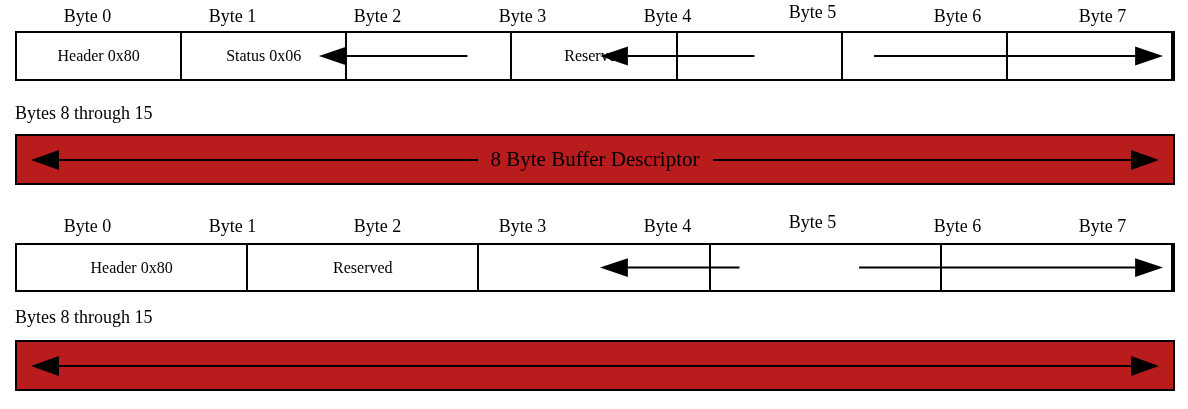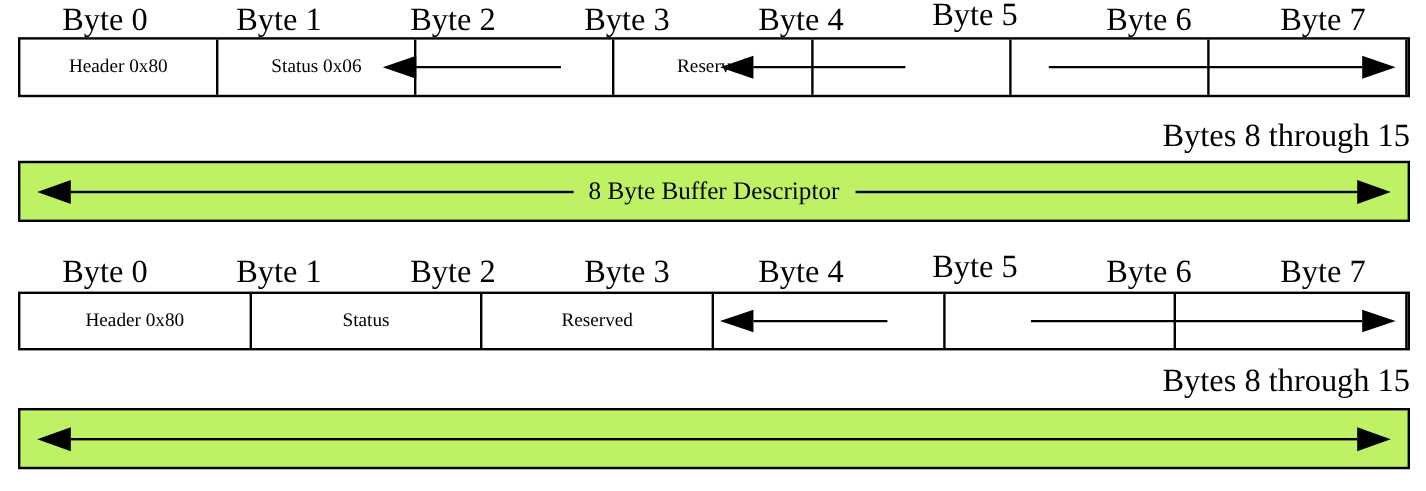--- a/index.html
+++ b/index.html
@@ -16,21 +16,21 @@
     overflow: hidden;
   }
 
   
   .labels {
     position: absolute; left: 15px; width: 1160px;
     display: flex;
   }
   .labels .blabel {
     flex: 1; text-align: center;
-    font-size: 27px; line-height: 26px;
+    font-size: 18px; line-height: 26px;
     white-space: nowrap;
   }
   .labels .raised { position: relative; top: -4px; }
 
   
   .btable {
     position: absolute; left: 15px; width: 1160px;
     border: 2px solid #000;
     display: flex;
   }
@@ -45,30 +45,30 @@
     position: absolute; left: 0; top: 0;
     width: 100%; height: 100%;
     pointer-events: none;
   }
   .overlay line { stroke: #000; stroke-width: 2; }
   .overlay polygon { fill: #000; }
 
   
   .caption {
     position: absolute; left: 15px; width: 1160px;
-    text-align: right; font-size: 27px; line-height: 26px; font-family: Liberation Serif, serif;
+    text-align: left; font-size: 18px; line-height: 26px; font-family: Liberation Serif, serif;
   }
 
   
   .wbox {
     position: absolute; left: 15px; width: 1160px;
     border: 2px solid #000;
     display: flex; align-items: center;
     padding: 16px 14px;
-    background: #bef264;
+    background: #b91c1c;
   }
   .tri { width: 0; height: 0; flex: none;
          border-top: 10px solid transparent;
          border-bottom: 10px solid transparent; }
   .tri-left  { border-right: 28px solid #000; }
   .tri-right { border-left: 28px solid #000; }
   .hline { height: 2px; background: #000; flex: 1 1 0; }
   .hline.wider { flex: 1.3 1 0; }
   .wtext { padding: 0 13px; font-size: 21px; white-space: nowrap; }
 </style>
@@ -122,21 +122,20 @@
     <span class="blabel">Byte 2</span>
     <span class="blabel">Byte 3</span>
     <span class="blabel">Byte 4</span>
     <span class="blabel raised">Byte 5</span>
     <span class="blabel">Byte 6</span>
     <span class="blabel">Byte 7</span>
   </div>
 
   <div class="btable" style="top:243px;height:49px">
     <div class="cell">Header 0x80</div>
-    <div class="cell">Status</div>
     <div class="cell">Reserved</div>
     <div class="cell"></div>
     <div class="cell"></div>
     <div class="cell"></div>
     <svg class="overlay" viewBox="0 0 1160 48" preserveAspectRatio="none">
       <line x1="613" y1="24" x2="725" y2="24"></line>
       <polygon points="585,24 613,14 613,34"></polygon>
       <line x1="845" y1="24" x2="1122" y2="24"></line>
       <polygon points="1150,24 1122,14 1122,34"></polygon>
     </svg>

